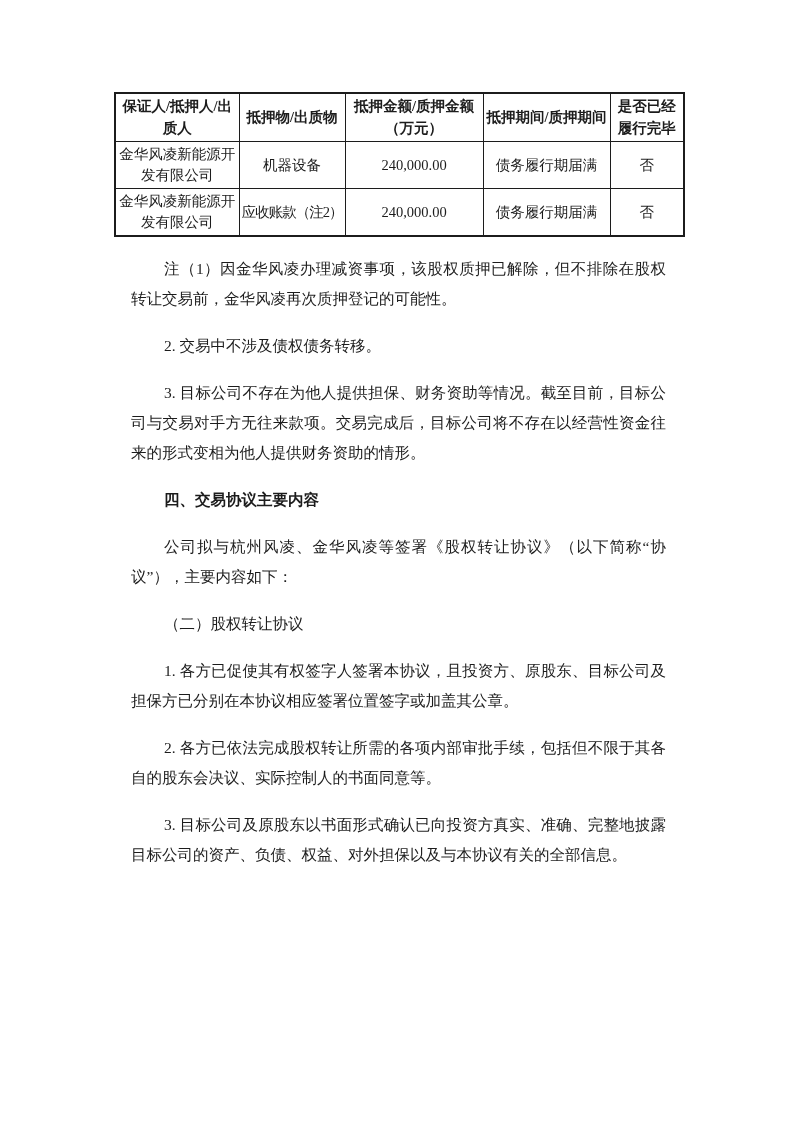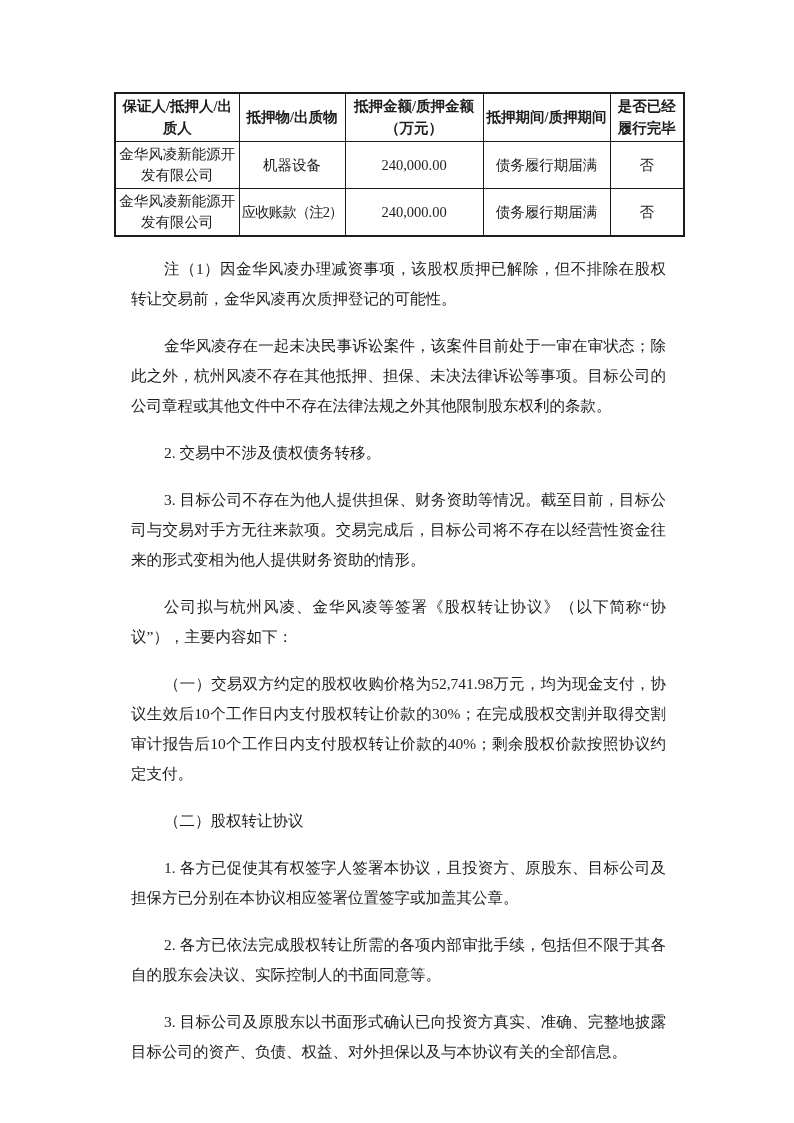--- a/index.html
+++ b/index.html
@@ -111,25 +111,24 @@
           <td class="snug">应收账款（注2）</td>
           <td>240,000.00</td>
           <td>债务履行期届满</td>
           <td>否</td>
         </tr>
       </tbody>
     </table>
 
     <div class="paras">
       <p>注（1）因金华风凌办理减资事项，该股权质押已解除，但不排除在股权转让交易前，金华风凌再次质押登记的可能性。</p>
-      <p>金华风凌存在一起未决民事诉讼案件，该案件目前处于一审在审状态；除此之外，杭州风凌不存在其他抵押、担保、未决法律诉讼等事项。目标公司的公司章程或其他文件中不存在法律法规之外其他限制股东权利的条款。</p>
       <p>2. 交易中不涉及债权债务转移。</p>
       <p>3. 目标公司不存在为他人提供担保、财务资助等情况。截至目前，目标公司与交易对手方无往来款项。交易完成后，目标公司将不存在以经营性资金往来的形式变相为他人提供财务资助的情形。</p>
+      <p class="heading">四、交易协议主要内容</p>
       <p>公司拟与杭州风凌、金华风凌等签署《股权转让协议》（以下简称“协议”），主要内容如下：</p>
-      <p>（一）交易双方约定的股权收购价格为52,741.98万元，均为现金支付，协议生效后10个工作日内支付股权转让价款的30%；在完成股权交割并取得交割审计报告后10个工作日内支付股权转让价款的40%；剩余股权价款按照协议约定支付。</p>
       <p>（二）股权转让协议</p>
       <p>1. 各方已促使其有权签字人签署本协议，且投资方、原股东、目标公司及担保方已分别在本协议相应签署位置签字或加盖其公章。</p>
       <p>2. 各方已依法完成股权转让所需的各项内部审批手续，包括但不限于其各自的股东会决议、实际控制人的书面同意等。</p>
       <p>3. 目标公司及原股东以书面形式确认已向投资方真实、准确、完整地披露目标公司的资产、负债、权益、对外担保以及与本协议有关的全部信息。</p>
     </div>
 
   </div>
 </div>
 
 </body></html>

